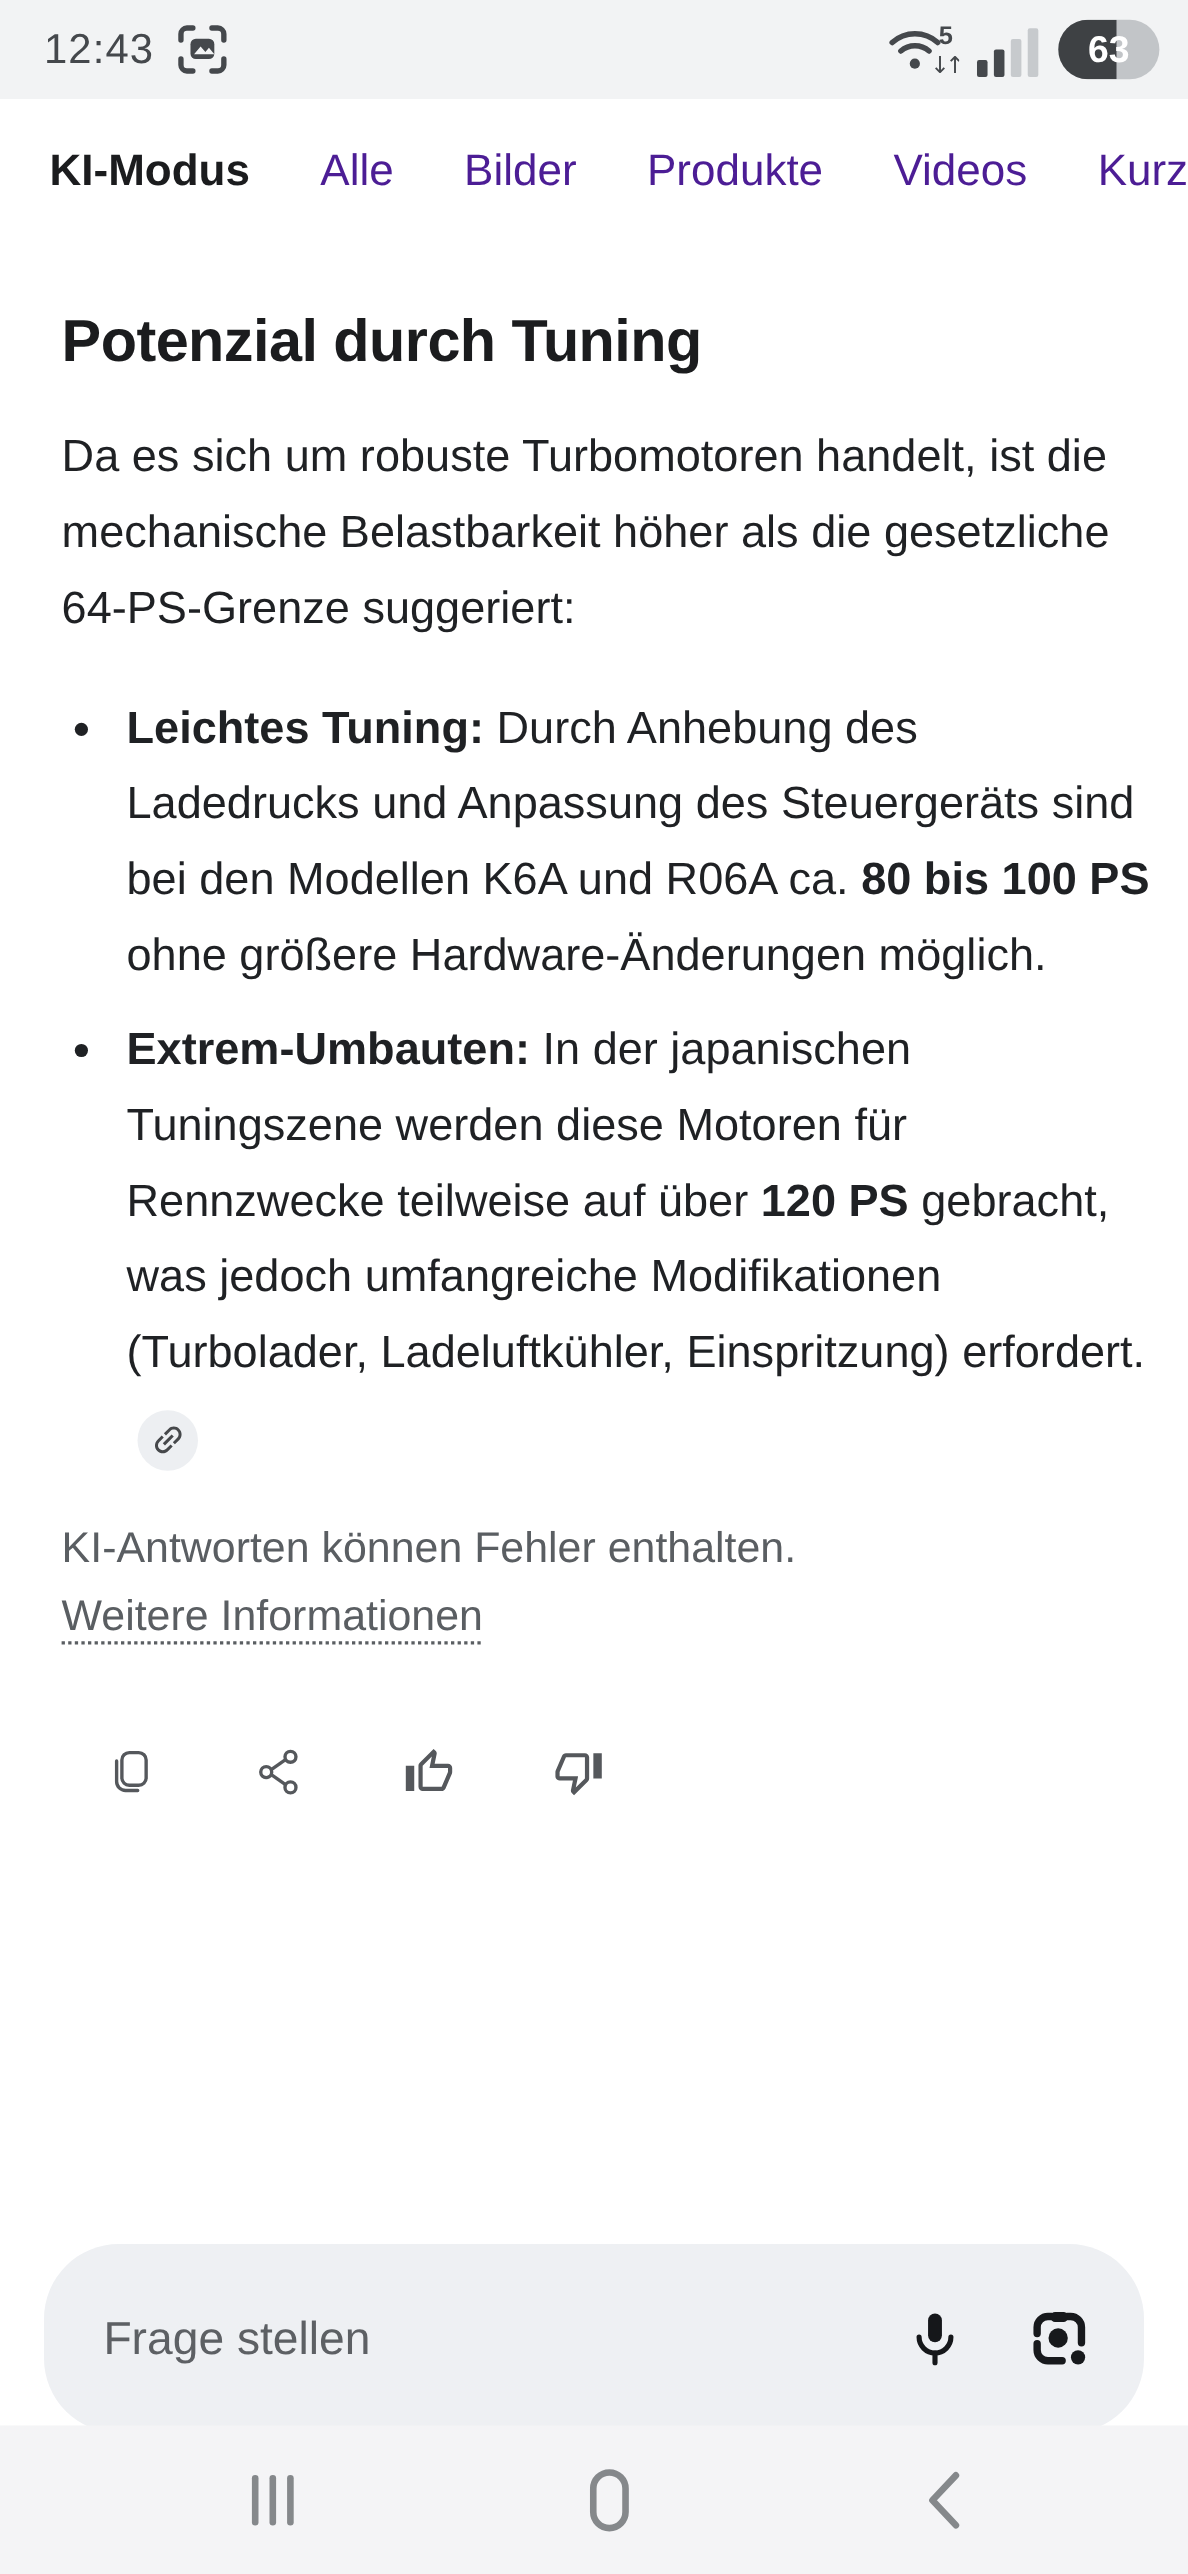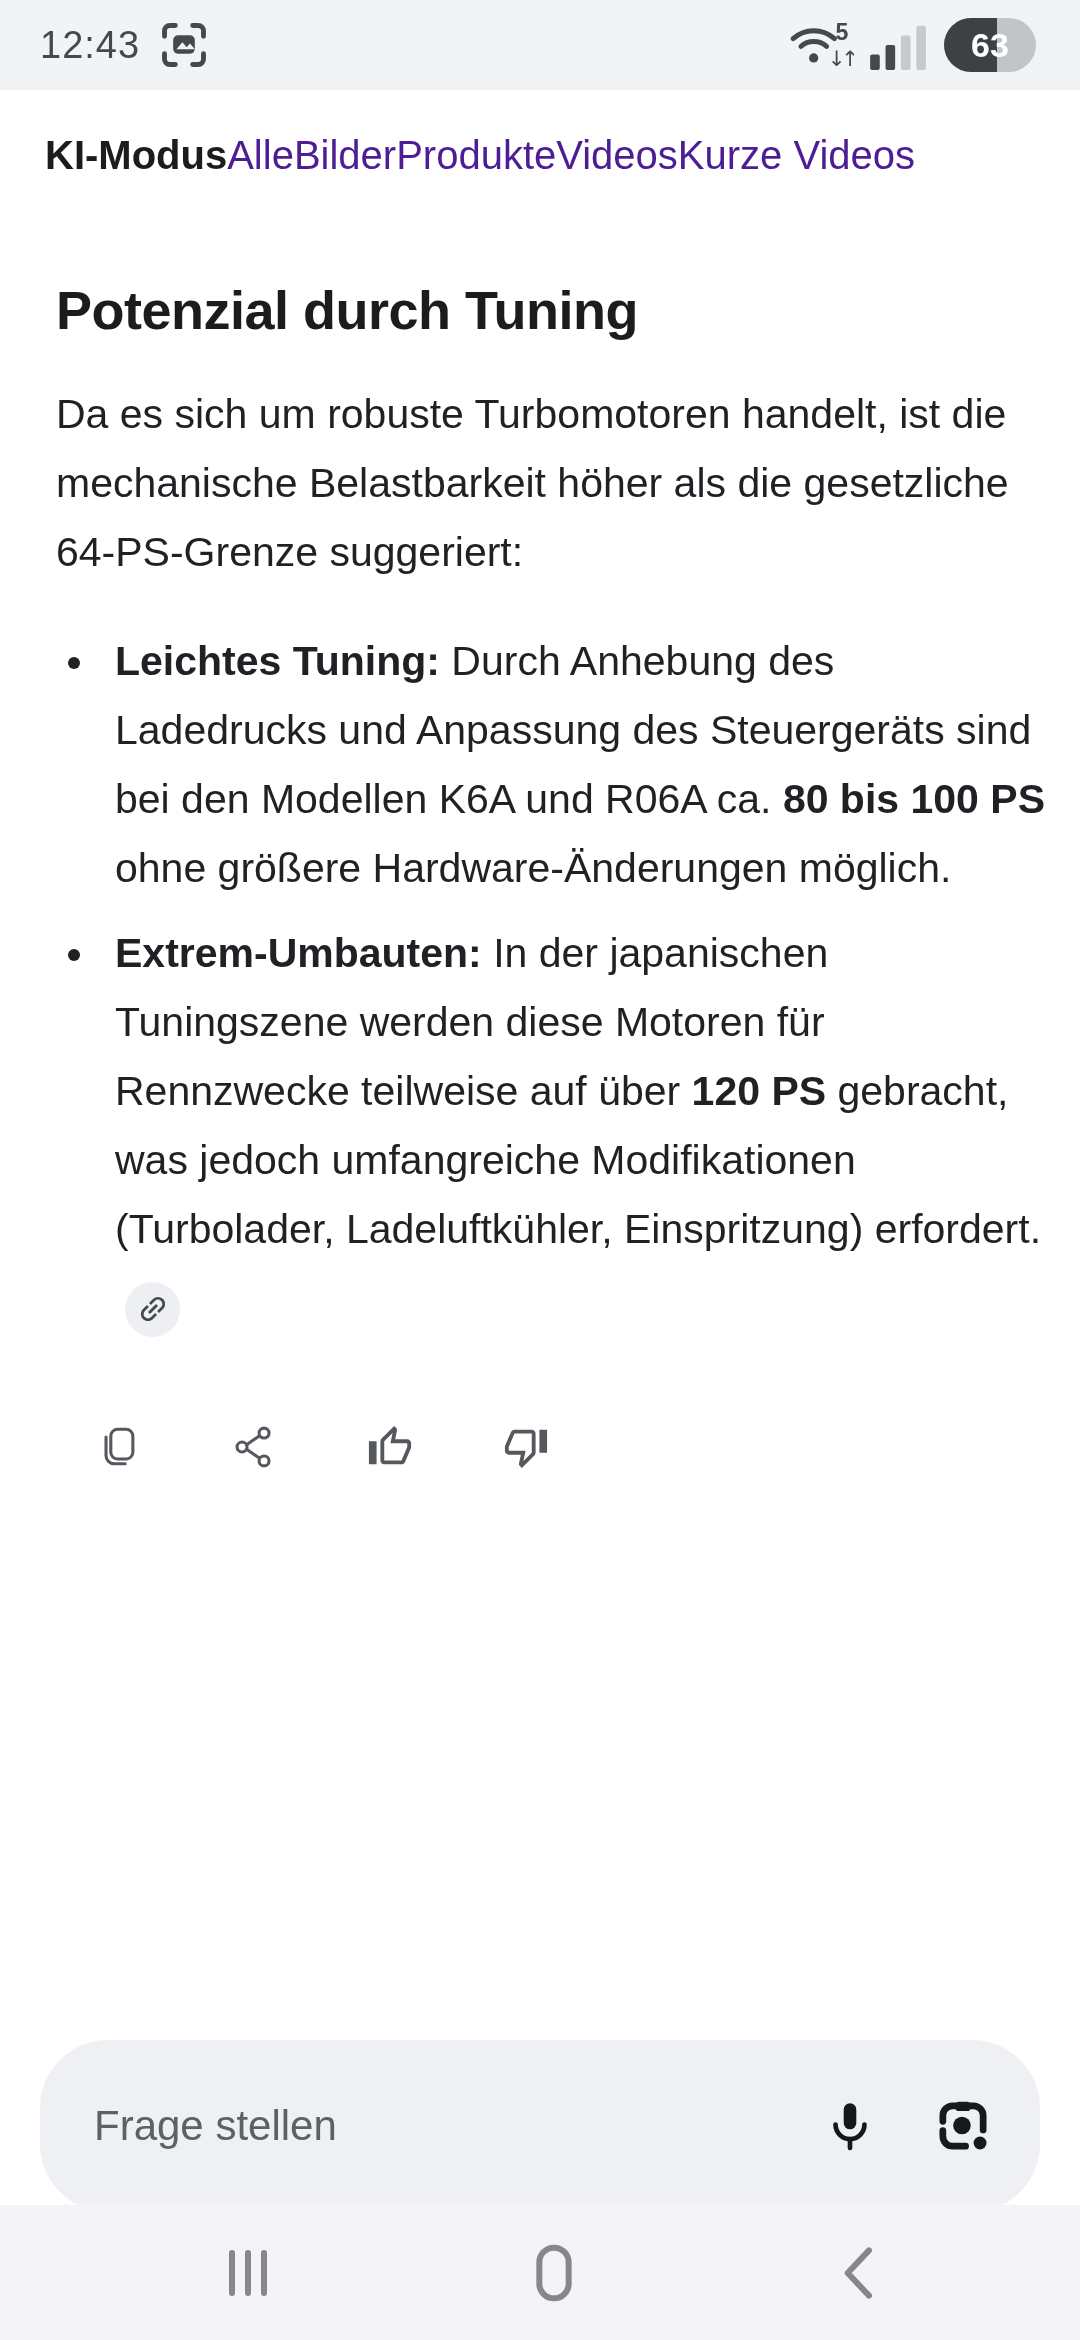--- a/index.html
+++ b/index.html
@@ -1,31 +1,31 @@
 <!DOCTYPE html>
 <html><head>
 <meta charset="utf-8">
 <style>
   * { margin:0; padding:0; box-sizing:border-box; }
   html,body { width:1080px; height:2340px; }
   body { font-family:"Liberation Sans", sans-serif; background:#ffffff; color:#1f2124; }
   .screen { position:relative; width:1080px; height:2340px; overflow:hidden; background:#ffffff; }
 
   
-  .status-bar { height:90px; background:#f2f3f4; display:flex; align-items:center; padding:0 44px 0 40px; }
+  .status-bar { height:90px; background:#f2f3f4; display:flex; align-items:center; padding:0 26px 0 40px; }
   .sb-left { display:flex; align-items:center; gap:18px; }
   .sb-time { font-size:38px; font-weight:500; color:#45484c; letter-spacing:1px; }
   .sb-right { margin-left:auto; display:flex; align-items:center; gap:16px; }
   .battery { position:relative; width:92px; height:54px; border-radius:27px; background:#c2c5c8; overflow:hidden; }
   .battery-fill { position:absolute; left:0; top:0; bottom:0; width:58%; background:#3e4144; }
   .battery-num { position:absolute; inset:0; display:flex; align-items:center; justify-content:center;
                  color:#ffffff; font-size:34px; font-weight:700; }
 
   
-  .tabs { padding:40px 0 0 45px; height:100px; display:flex; white-space:nowrap; overflow:hidden; background:#fff; }
+  .tabs { padding:40px 0 0 45px; height:100px; display:flex; gap:64px; white-space:nowrap; overflow:hidden; background:#fff; }
   .tab { font-size:40px; color:#4c1d95; line-height:50px; cursor:pointer; }
   .tab.active { color:#1b1c1e; font-weight:700; }
 
   
   .content { padding:0 26px 0 56px; }
   h1.headline { margin-top:88px; font-size:54px; line-height:64px; font-weight:700; color:#1b1c1e; letter-spacing:-0.5px; }
   .body-p { margin-top:38px; font-size:41px; line-height:69px; color:#1f2124; }
   ul.points { margin-top:40px; list-style:none; }
   ul.points li { position:relative; padding-left:59px; font-size:41px; line-height:69px; color:#1f2124; }
   ul.points li + li { margin-top:16px; }
@@ -122,20 +122,24 @@
             <svg width="34" height="34" viewBox="0 0 24 24">
               <g transform="rotate(-45 12 12)">
                 <path fill="#46484b" d="M3.9 12c0-1.71 1.39-3.1 3.1-3.1h4V7H7c-2.76 0-5 2.24-5 5s2.24 5 5 5h4v-1.9H7c-1.71 0-3.1-1.39-3.1-3.1zM8 13h8v-2H8v2zm9-6h-4v1.9h4c1.71 0 3.1 1.39 3.1 3.1s-1.39 3.1-3.1 3.1h-4V17h4c2.76 0 5-2.24 5-5s-2.24-5-5-5z"></path>
               </g>
             </svg>
           </span>
       </li>
     </ul>
 
 
+    <div class="disclaimer">
+      <div>KI-Antworten können Fehler enthalten.</div>
+      <div><span class="more">Weitere Informationen</span></div>
+    </div>
 
     <div class="actions">
       <button class="act-btn">
         <span style="display:flex">
           <svg width="46" height="46" viewBox="0 0 48 48">
             <rect x="16.5" y="5.5" width="23" height="31" rx="7" fill="none" stroke="#55585c" stroke-width="3.2"></rect>
             <path d="M11.5 13.5 v19.5 a8.5 8.5 0 0 0 8.5 8.5 h11.5" fill="none" stroke="#55585c" stroke-width="3.2" stroke-linecap="round"></path>
           </svg>
         </span>
       </button>

